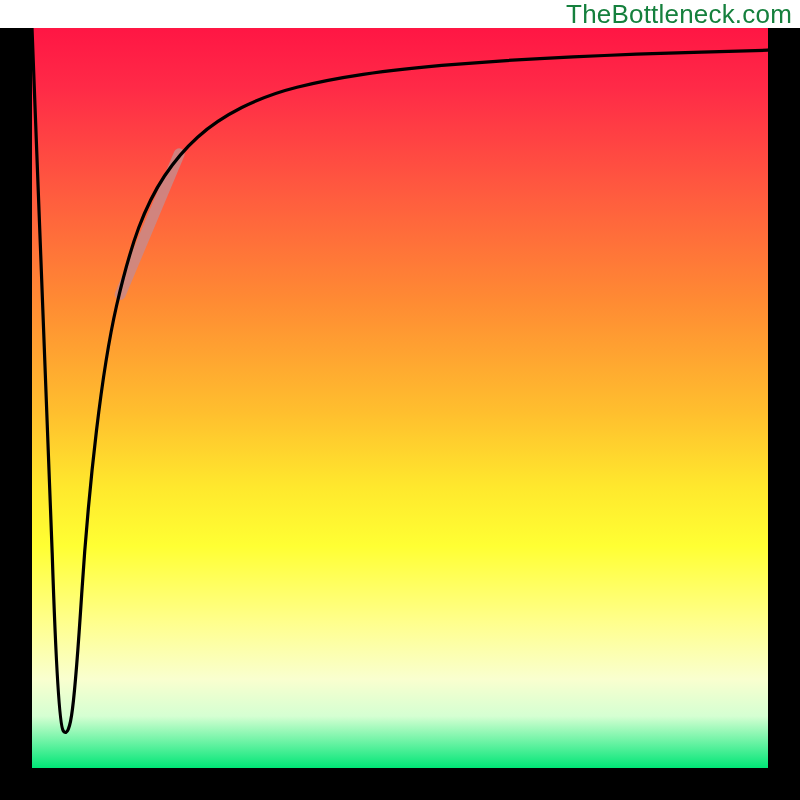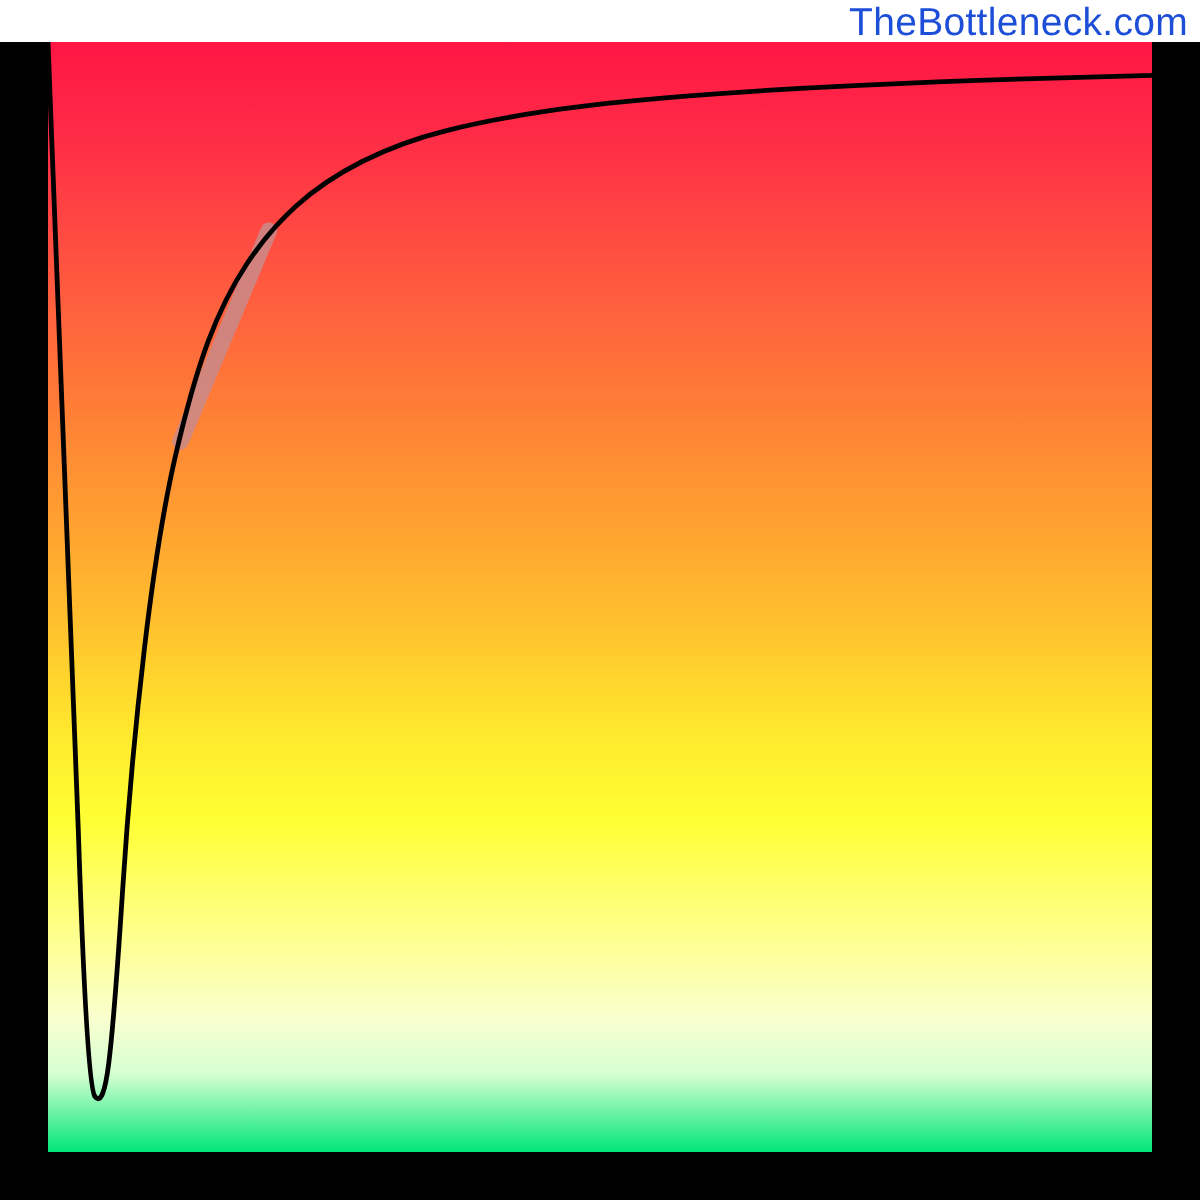--- a/index.html
+++ b/index.html
@@ -14,21 +14,21 @@
   .frame {
     position: relative;
     width: 800px;
     height: 800px;
   }
   .watermark {
     position: absolute;
     top: 0;
     right: 8px;
     font-size: 26px;
-    color: #1d4ed8;
+    color: #15803d;
     font-weight: 400;
     letter-spacing: 0.2px;
     line-height: 28px;
     user-select: none;
   }
   
   .plot-outer {
     position: absolute;
     left: 0;
     top: 28px;

